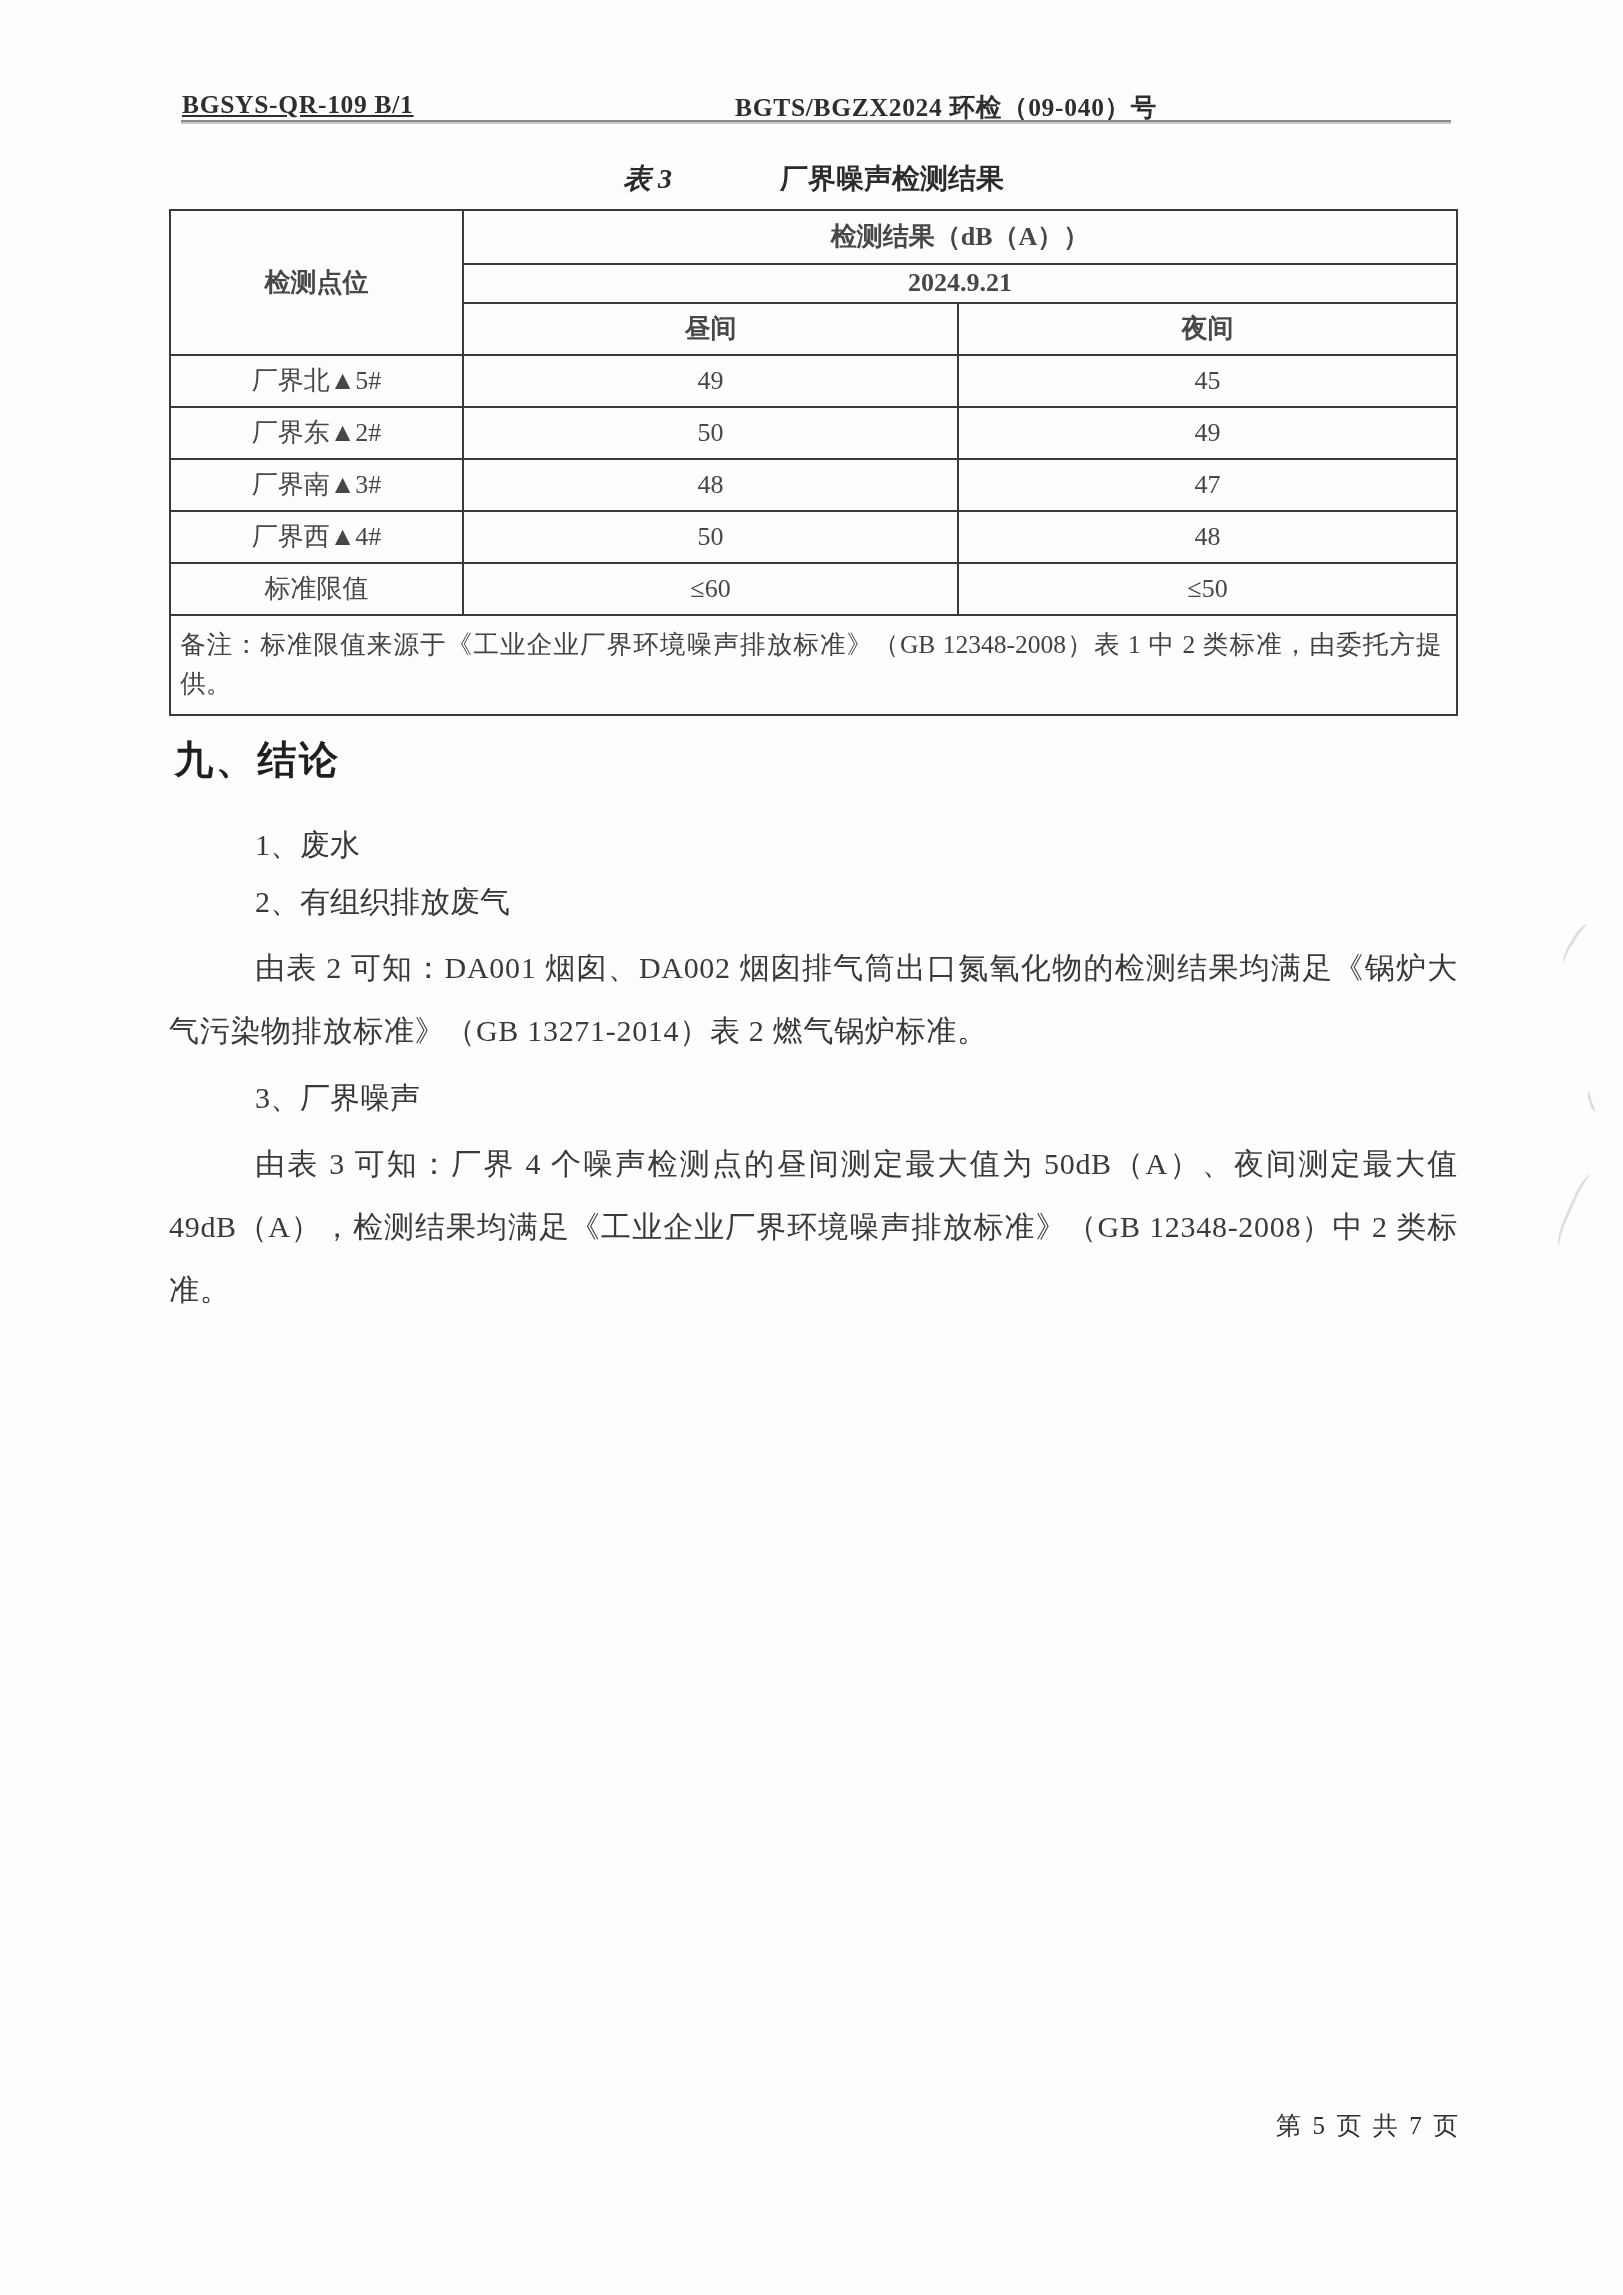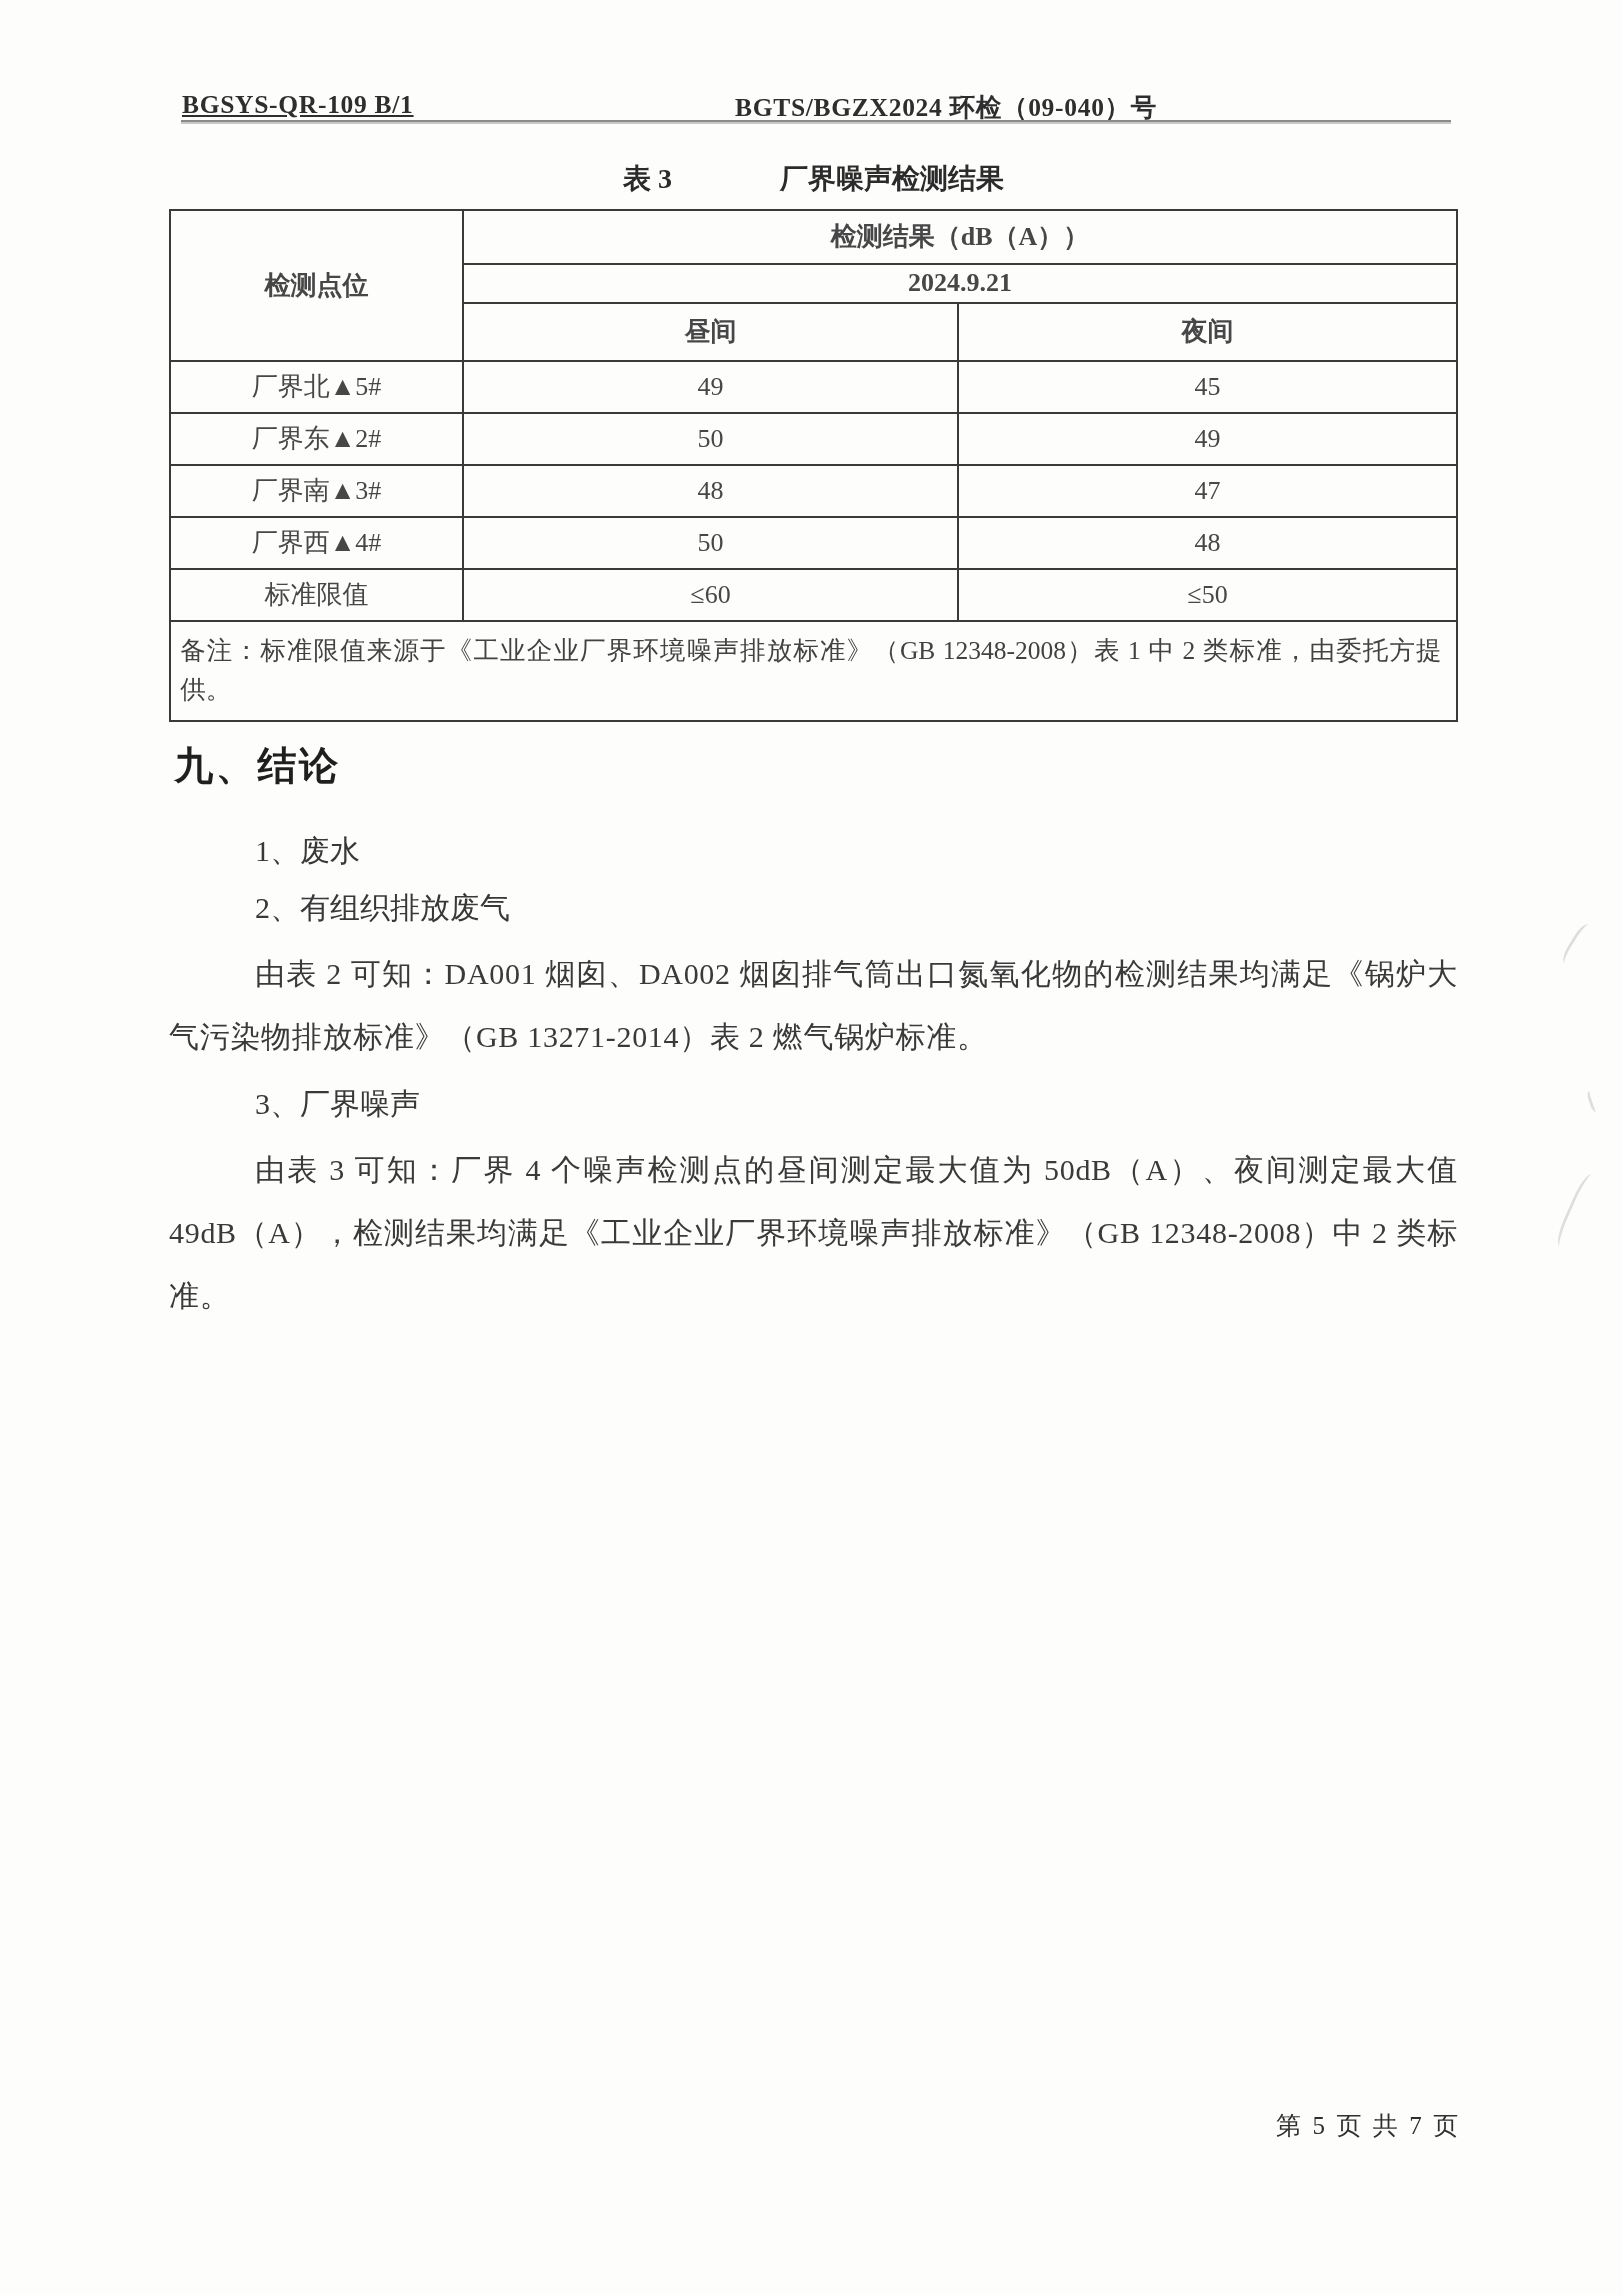--- a/index.html
+++ b/index.html
@@ -49,42 +49,42 @@
 
   
   .table-caption {
     margin-top: 42px;
     text-align: center;
     font-size: 28px;
     font-weight: bold;
     color: #2b2b2b;
     white-space: nowrap;
   }
-  .table-caption .cap-prefix { margin-right: 108px; }
+  .table-caption .cap-prefix { margin-right: 108px; font-style: italic; }
 
   
   table.noise {
     margin-top: 10.5px;
     width: 1289px;
     border-collapse: collapse;
     table-layout: fixed;
   }
   table.noise td {
     border: 2px solid #3a3a3a;
     text-align: center;
     vertical-align: middle;
     font-size: 26px;
     color: #474747;
     padding: 0;
   }
   table.noise { border: 2.6px solid #2f2f2f; }
   td.hdr { font-weight: bold; color: #2d2d2d; }
   tr.h-row1 td { height: 54px; }
   tr.h-row2 td { height: 39px; }
-  tr.h-row3 td { height: 58px; }
+  tr.h-row3 td { height: 52px; }
   tr.b-row  td { height: 52px; }
   tr.note-row td {
     text-align: left;
     font-size: 25.5px;
     line-height: 1.55;
     padding: 9.2px 14.4px 10.5px 9.2px;
     color: #424242;
     text-align: justify;
   }
 

